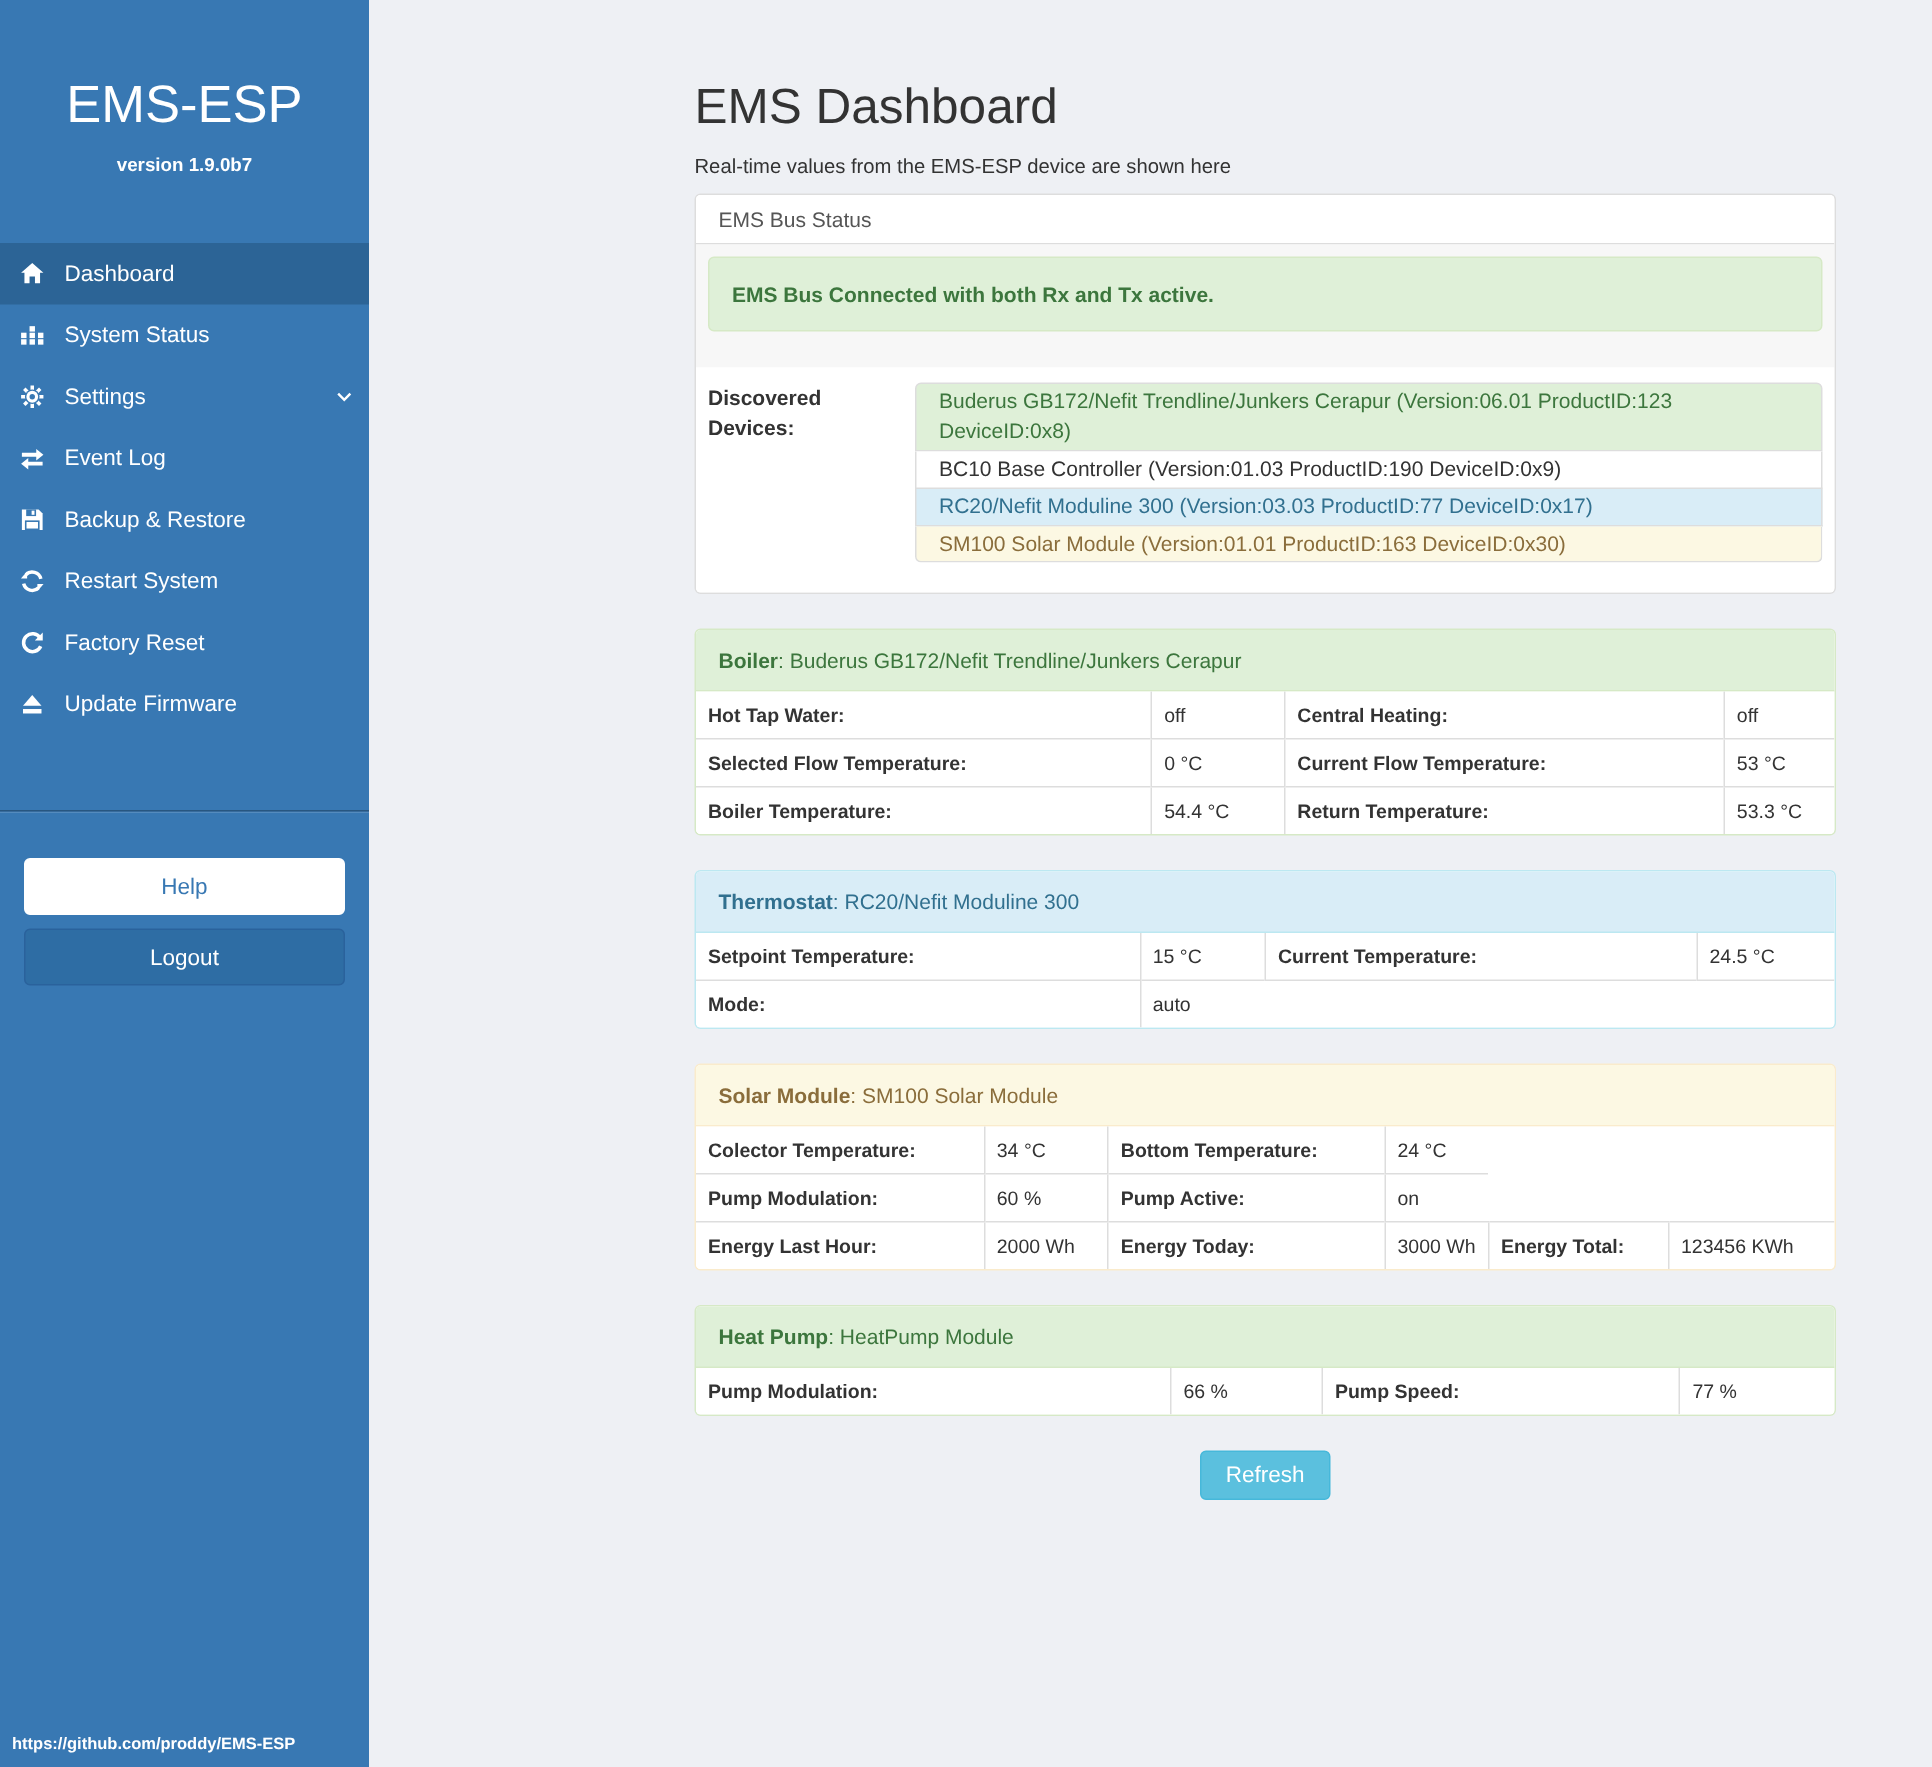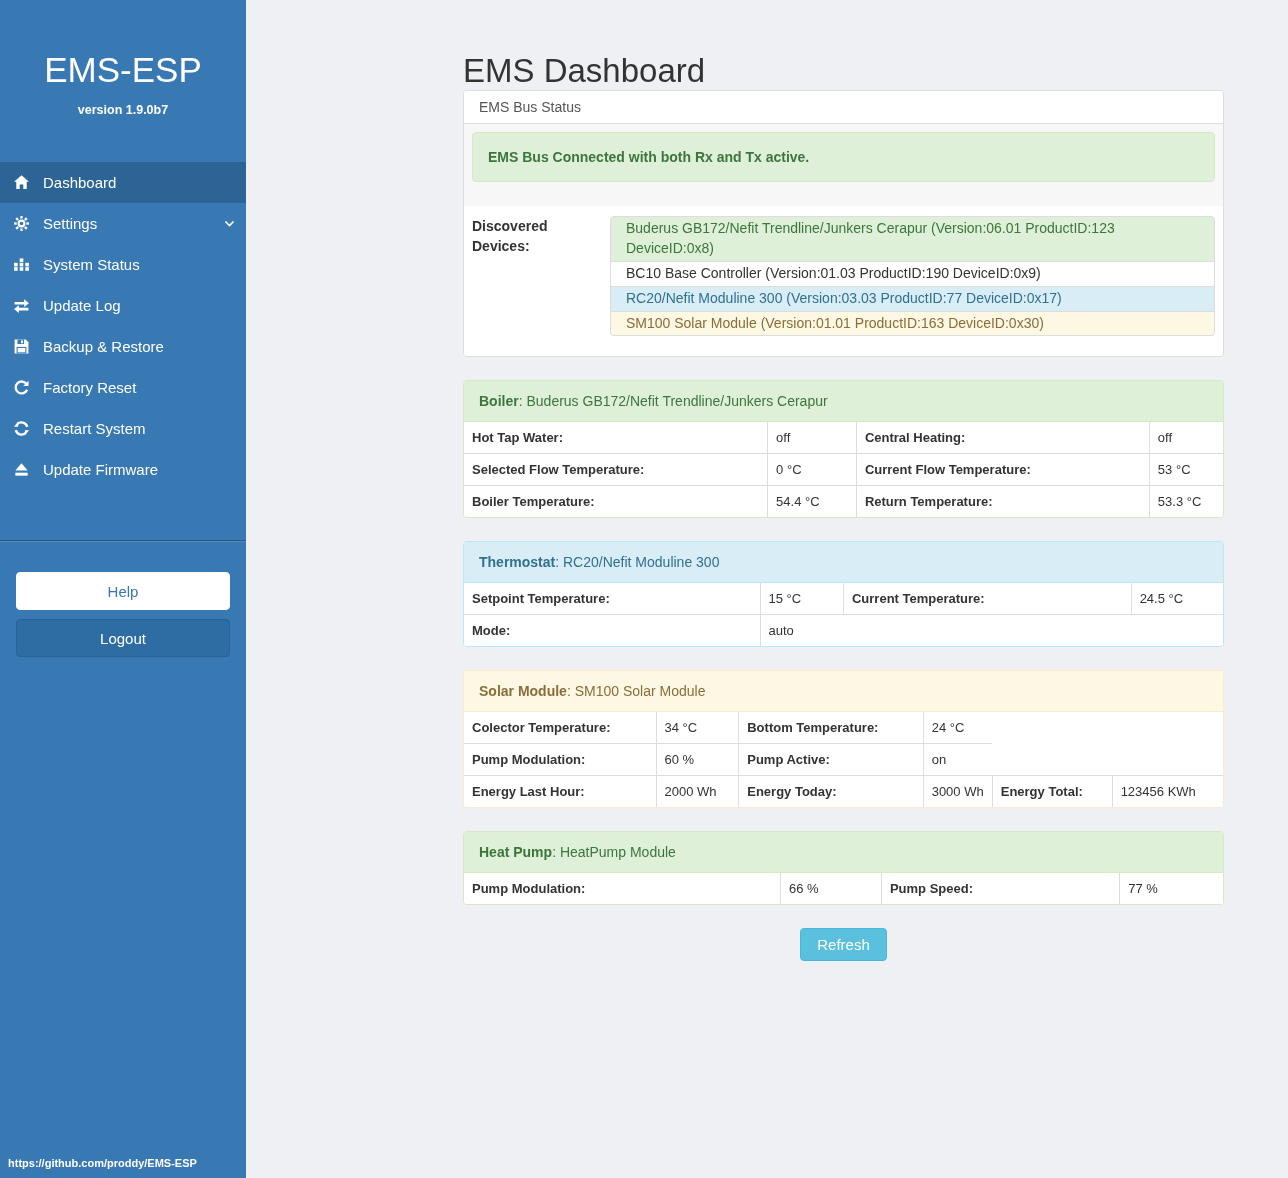--- a/index.html
+++ b/index.html
@@ -101,20 +101,34 @@
       <a class="menu-item active">
         <span class="mi">
           <svg viewBox="0 0 16 16">
               <path fill="#fff" d="M8 1.2 15 7.4h-2.1V14H9.7v-4.2H6.3V14H3.1V7.4H1z"></path>
             </svg>
         </span>
         <span>Dashboard</span>
       </a>
       <a class="menu-item">
         <span class="mi">
+          <svg viewBox="0 0 16 16" fill="#fff">
+            <rect x="1" y="10.5" width="3.4" height="3.4"></rect>
+              <rect x="1" y="6.4" width="3.4" height="3.4"></rect>
+            <rect x="6.3" y="10.5" width="3.4" height="3.4"></rect>
+              <rect x="6.3" y="6.4" width="3.4" height="3.4"></rect>
+              <rect x="6.3" y="2.3" width="3.4" height="3.4"></rect>
+            <rect x="11.6" y="10.5" width="3.4" height="3.4"></rect>
+              <rect x="11.6" y="6.4" width="3.4" height="3.4"></rect>
+          </svg>
+        </span>
+        <span>System Status</span>
+      </a>
+      <a class="menu-item">
+        <span class="mi">
           <svg viewBox="0 0 16 16">
             <g stroke="#fff" stroke-width="2.2">
               <line x1="8" y1="1" x2="8" y2="15"></line>
                 <line x1="1" y1="8" x2="15" y2="8"></line>
               <line x1="3" y1="3" x2="13" y2="13"></line>
                 <line x1="13" y1="3" x2="3" y2="13"></line>
             </g>
             <circle cx="8" cy="8" r="4.6" fill="#3878b3"></circle>
             <circle cx="8" cy="8" r="3.7" fill="#fff"></circle>
             <circle cx="8" cy="8" r="1.7" fill="#3878b3"></circle>
@@ -123,91 +137,78 @@
         <span>Settings</span>
         <span class="chev">
           <svg width="13" height="13" viewBox="0 0 16 16">
               <path d="M3 5.5 8 10.5 13 5.5" fill="none" stroke="#fff" stroke-width="2"></path>
             </svg>
         </span>
       </a>
       <a class="menu-item">
         <span class="mi">
           <svg viewBox="0 0 16 16" fill="#fff">
-            <rect x="1" y="10.5" width="3.4" height="3.4"></rect>
-              <rect x="1" y="6.4" width="3.4" height="3.4"></rect>
-            <rect x="6.3" y="10.5" width="3.4" height="3.4"></rect>
-              <rect x="6.3" y="6.4" width="3.4" height="3.4"></rect>
-              <rect x="6.3" y="2.3" width="3.4" height="3.4"></rect>
-            <rect x="11.6" y="10.5" width="3.4" height="3.4"></rect>
-              <rect x="11.6" y="6.4" width="3.4" height="3.4"></rect>
-          </svg>
-        </span>
-        <span>System Status</span>
-      </a>
-      <a class="menu-item">
-        <span class="mi">
-          <svg viewBox="0 0 16 16" fill="#fff">
             <path d="M1.5 4.6h9v-2.4l4.5 3.6-4.5 3.6V7h-9z"></path>
             <path d="M14.5 11.4h-9v-2.4L1 12.6l4.5 3.6v-2.4h9z" transform="translate(0,-1.2)"></path>
           </svg>
         </span>
-        <span>Update Log</span>
+        <span>Event Log</span>
       </a>
       <a class="menu-item">
         <span class="mi">
           <svg viewBox="0 0 16 16">
             <path fill="#fff" d="M1.5 1.5h10.5l2.5 2.5v10.5H1.5z"></path>
             <rect x="4.2" y="1.5" width="6.2" height="4.2" fill="#3878b3"></rect>
             <rect x="7.6" y="2.3" width="1.8" height="2.6" fill="#fff"></rect>
             <rect x="3.4" y="8.4" width="9.2" height="6.1" fill="#3878b3"></rect>
             <rect x="4.4" y="9.4" width="7.2" height="4.1" fill="#fff"></rect>
           </svg>
         </span>
         <span>Backup &amp; Restore</span>
       </a>
       <a class="menu-item">
         <span class="mi">
           <svg viewBox="0 0 16 16">
-            <path d="M13.3 10.2a5.6 5.6 0 1 1-.4-5.2" fill="none" stroke="#fff" stroke-width="2.2"></path>
-            <path d="M14.6 1.6v5h-5z" fill="#fff"></path>
-          </svg>
-        </span>
-        <span>Factory Reset</span>
-      </a>
-      <a class="menu-item">
-        <span class="mi">
-          <svg viewBox="0 0 16 16">
             <path d="M2.6 9.5a5.6 5.6 0 0 0 9.4 2.6" fill="none" stroke="#fff" stroke-width="2.2"></path>
             <path d="M13.4 6.5A5.6 5.6 0 0 0 4 3.9" fill="none" stroke="#fff" stroke-width="2.2"></path>
             <path d="M4.8 1.7v4.6H.9z" fill="#fff"></path>
             <path d="M11.2 14.3V9.7h3.9z" fill="#fff"></path>
           </svg>
         </span>
         <span>Restart System</span>
+      </a>
+      <a class="menu-item">
+        <span class="mi">
+          <svg viewBox="0 0 16 16">
+            <path d="M13.3 10.2a5.6 5.6 0 1 1-.4-5.2" fill="none" stroke="#fff" stroke-width="2.2"></path>
+            <path d="M14.6 1.6v5h-5z" fill="#fff"></path>
+          </svg>
+        </span>
+        <span>Factory Reset</span>
       </a>
       <a class="menu-item">
         <span class="mi">
           <svg viewBox="0 0 16 16" fill="#fff">
             <path d="M8 2.2 13.8 9H2.2z"></path>
             <rect x="2.2" y="11" width="11.6" height="2.8"></rect>
           </svg>
         </span>
         <span>Update Firmware</span>
       </a>
     </nav>
 
     <div class="side-divider"></div>
     <button class="btn-help">Help</button>
     <button class="btn-logout">Logout</button>
     <div class="side-footer">https://github.com/proddy/EMS-ESP</div>
   </aside>
 
   <main>
     <h1 class="page-title">EMS Dashboard</h1>
+    <p class="subtitle">Real-time values from the EMS-ESP device are shown here</p>
 
     <section class="panel default">
       <div class="panel-heading">EMS Bus Status</div>
       <div class="panel-body">
         <div class="alert-success">EMS Bus Connected with both Rx and Tx active.</div>
       </div>
       <div class="devices-row">
         <div class="devices-label">Discovered Devices:</div>
         <ul class="device-list">
             <li class="device success">Buderus GB172/Nefit Trendline/Junkers Cerapur (Version:06.01 ProductID:123 DeviceID:0x8)</li>

